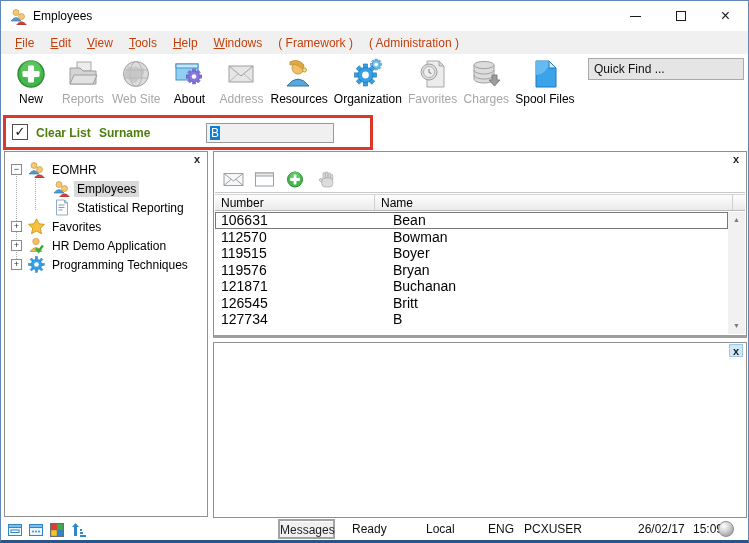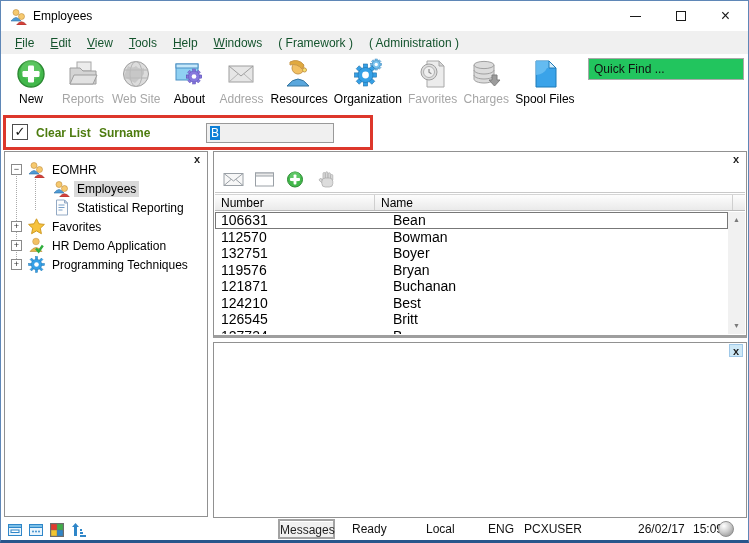--- a/index.html
+++ b/index.html
@@ -17,30 +17,30 @@
   .titlebar .appicon { margin:0 6px 0 9px; width:17px; height:17px; }
   .titlebar .title { font-size:12px; color:#000; }
   .win-controls { position:absolute; right:0; top:0; height:30px; display:flex; }
   .win-btn { width:45px; height:30px; display:flex; align-items:center; justify-content:center; cursor:default; }
   .glyph-min { width:11px; border-top:1px solid #1a1a1a; display:block; }
   .glyph-max { width:10px; height:10px; border:1px solid #1a1a1a; display:block; }
   .glyph-close { font-size:16px; line-height:1; color:#1a1a1a; }
 
   
   .menubar { position:absolute; left:0; top:30px; width:100%; height:23px; background:#f0f0f0; display:flex; align-items:center; padding-left:6px; }
-  .menu-item { padding:3px 8px; color:#14532d; }
+  .menu-item { padding:3px 8px; color:#c2410c; }
   .menu-item u { text-decoration:underline; }
 
   
   .toolbar { position:absolute; left:0; top:53px; width:100%; height:61px; background:#fff; display:flex; align-items:flex-start; padding:3px 0 0 4px; }
   .tbtn { min-width:52px; padding:1px 3px; display:flex; flex-direction:column; align-items:center; }
   .tbtn .ticon { width:32px; height:32px; display:block; }
   .tbtn .tlabel { margin-top:2px; font-size:12px; white-space:nowrap; }
   .tbtn.disabled .tlabel { color:#a6a6a6; }
-  .quickfind { position:absolute; right:4px; top:4px; width:156px; height:22px; background:#22c55e; border:1px solid #a9a9a9; font-family:"Liberation Sans",sans-serif; font-size:12px; color:#111; padding:2px 5px; }
+  .quickfind { position:absolute; right:4px; top:4px; width:156px; height:22px; background:#e5e5e5; border:1px solid #a9a9a9; font-family:"Liberation Sans",sans-serif; font-size:12px; color:#111; padding:2px 5px; }
 
   
   .filterrow { position:absolute; left:2px; top:114px; width:370px; height:35px; background:#fff; }
   .annotation { position:absolute; left:0; top:0; width:100%; height:100%; border:3px solid #dd372b; pointer-events:none; z-index:50; }
   .checkbox { position:absolute; left:9px; top:9px; width:16px; height:16px; background:#fff; border:1px solid #4d4d4d; color:#111; font-size:13px; line-height:14px; text-align:center; }
   .flabel { position:absolute; top:11px; font-weight:bold; color:#4d7c0f; font-size:12px; }
   .flabel.l1 { left:33px; }
   .flabel.l2 { left:89px;margin-left:7px; }
   .finput { position:absolute; left:203px; top:8px; width:128px; height:20px; background:#f0f0f0; border:1px solid #999; padding:2px 3px; font-size:12px; }
   .finput .sel { background:#0d7fd6; color:#fff; padding:0 1px; }
@@ -365,34 +365,30 @@
     <div class="gridbody">
       <div class="grow focused">
         <span class="c-number">106631</span>
         <span class="c-name">Bean</span>
       </div>
       <div class="grow">
         <span class="c-number">112570</span>
         <span class="c-name">Bowman</span>
       </div>
       <div class="grow">
-        <span class="c-number">132751</span>
+        <span class="c-number">119515</span>
         <span class="c-name">Boyer</span>
       </div>
       <div class="grow">
         <span class="c-number">119576</span>
         <span class="c-name">Bryan</span>
       </div>
       <div class="grow">
         <span class="c-number">121871</span>
         <span class="c-name">Buchanan</span>
-      </div>
-      <div class="grow">
-        <span class="c-number">124210</span>
-        <span class="c-name">Best</span>
       </div>
       <div class="grow">
         <span class="c-number">126545</span>
         <span class="c-name">Britt</span>
       </div>
       <div class="grow">
         <span class="c-number">127734</span>
         <span class="c-name">B</span>
       </div>
     </div>

